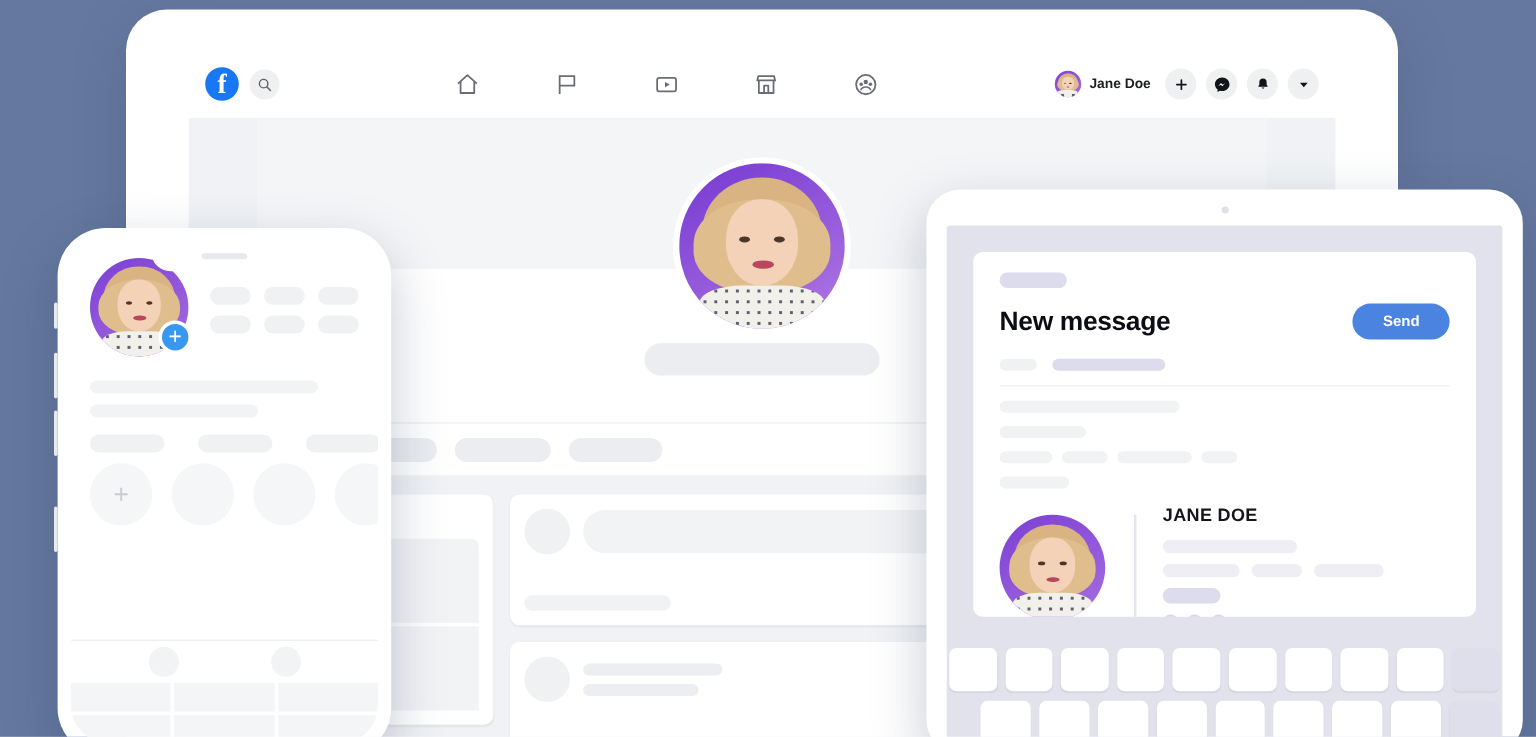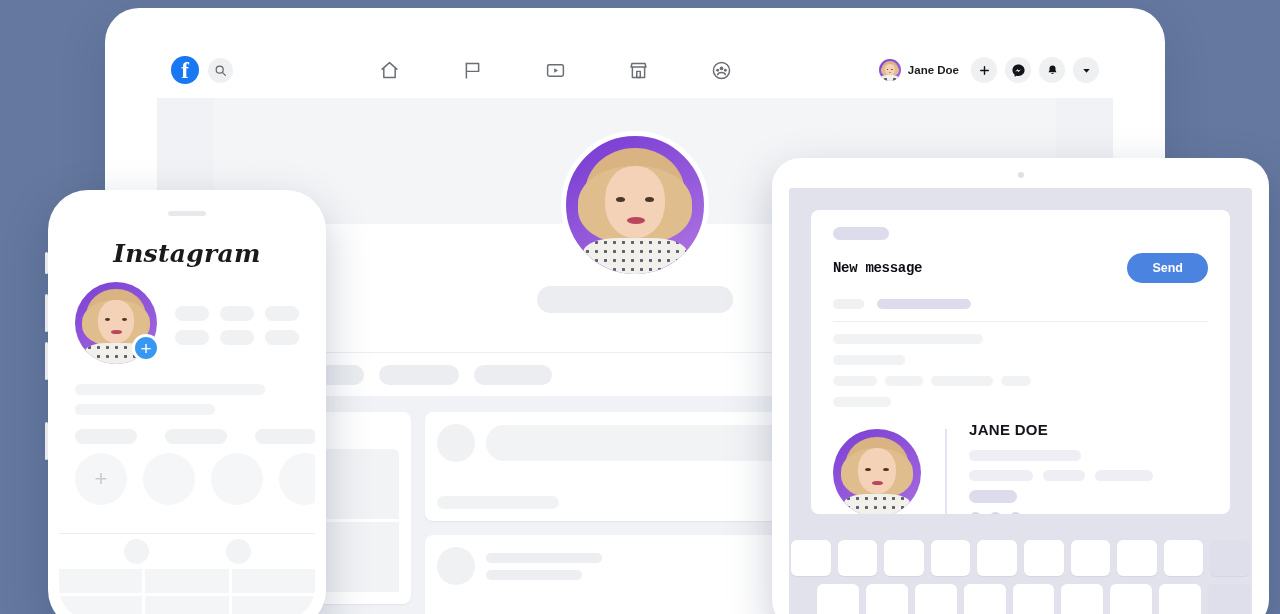--- a/index.html
+++ b/index.html
@@ -272,21 +272,21 @@
     padding: 17px 22px 0 22px;
     height: 304px;
     overflow: hidden;
     position: relative;
   }
   .msg-top-pill { width: 56px; height: 13px; border-radius: 7px; background: #dcdcec; }
   .msg-head {
     display: flex; align-items: center; justify-content: space-between;
     margin-top: 13px;
   }
-  .msg-title { font-size: 14px; font-weight: bold; color: #0c0c14; letter-spacing: -.3px; font-family: Liberation Mono, monospace; }
+  .msg-title { font-size: 22px; font-weight: bold; color: #0c0c14; letter-spacing: -.3px; }
   .send-btn {
     background: #4a84e0; color: #ffffff;
     font-size: 12.5px; font-weight: bold;
     border: none; border-radius: 16px;
     padding: 8px 25px;
     cursor: pointer;
   }
   .msg-torow { display: flex; align-items: center; gap: 13px; margin-top: 16px; }
   .msg-to-small { width: 31px; height: 10px; border-radius: 5px; background: #f0f1f3; }
   .msg-to-big { width: 94px; height: 10px; border-radius: 5px; background: #dcdcec; }
@@ -536,21 +536,20 @@
     <div class="phone-btn" style="top:62px;height:22px"></div>
     <div class="phone-btn" style="top:104px;height:38px"></div>
     <div class="phone-btn" style="top:152px;height:38px"></div>
     <div class="phone-btn" style="top:232px;height:38px"></div>
 
     <div class="phone-screen">
       <div class="phone-notch">
         <div class="notch-speaker"></div>
       </div>
 
-      <div class="ig-logo">Instagram</div>
 
       <div class="ig-profile">
         <div class="ig-av-wrap">
           <div class="ig-av">
             <div class="portrait">
               <div class="p-hair"></div>
                 <div class="p-hair2"></div>
                 <div class="p-face"></div>
               <div class="p-eye l"></div>
                 <div class="p-eye r"></div>

